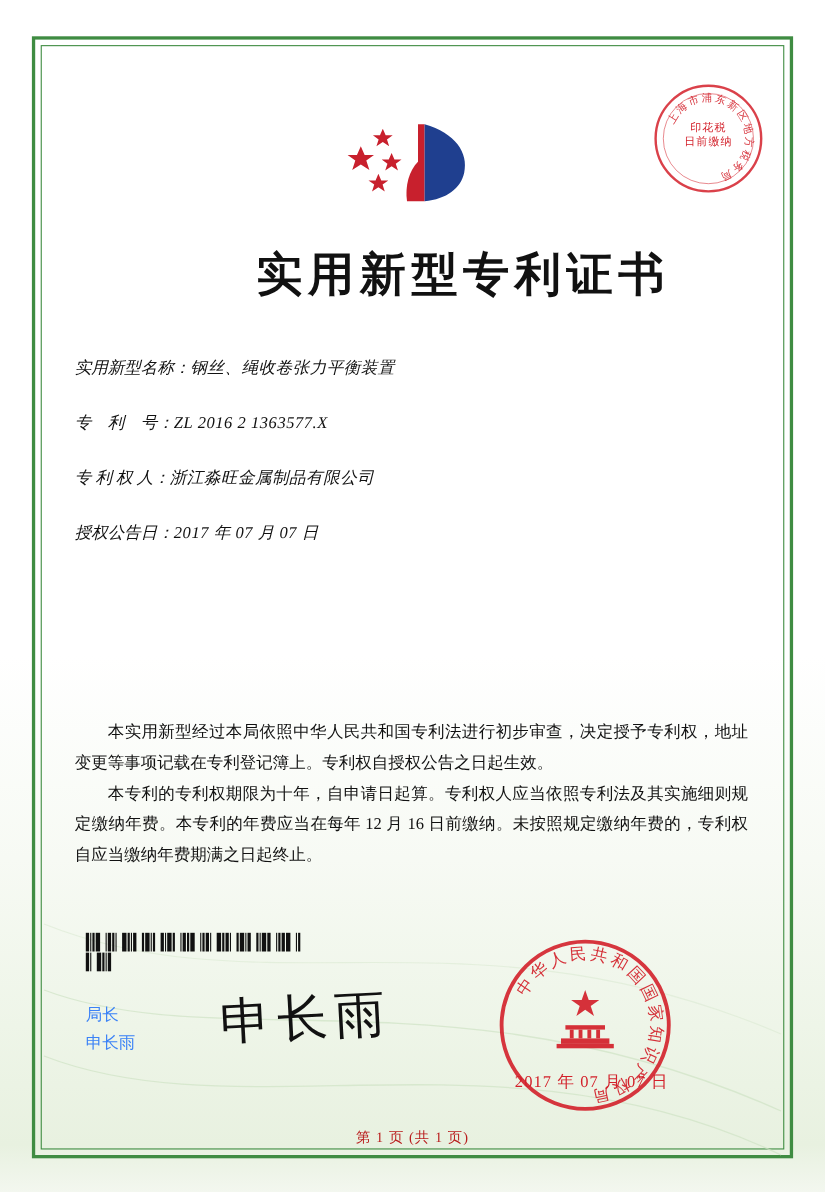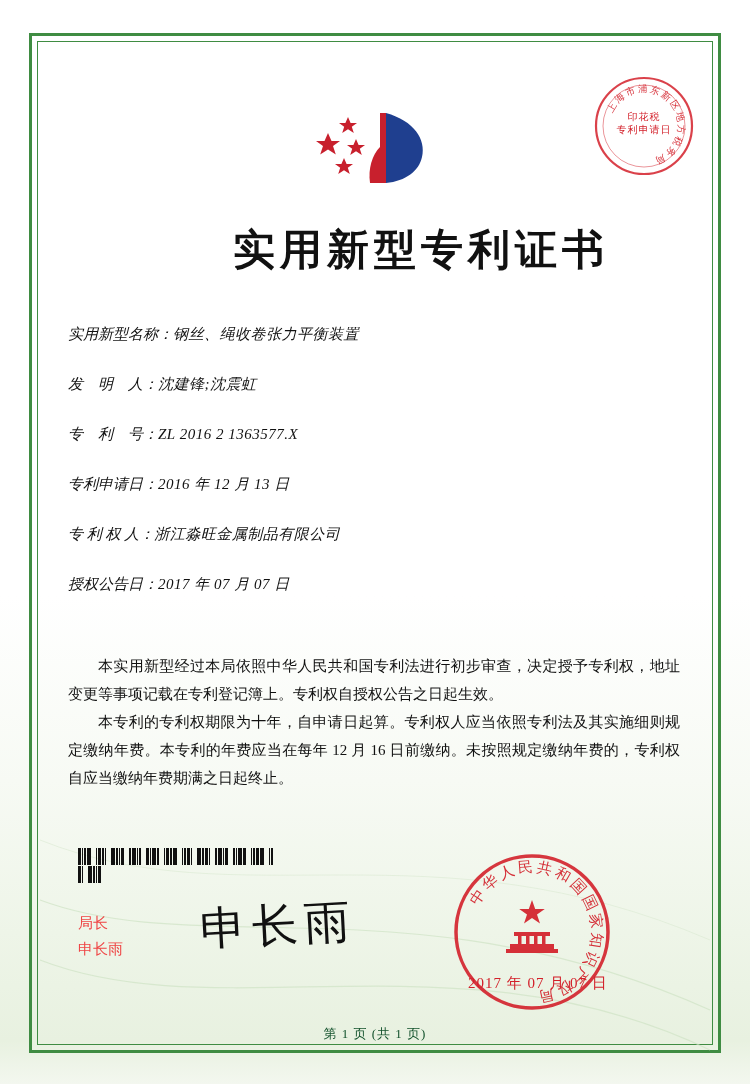--- a/index.html
+++ b/index.html
@@ -136,21 +136,21 @@
     height: 17px;
     background: #111;
     margin-right: 1px;
     vertical-align: top;
   }
   .sign-label {
     position: absolute;
     left: 78px;
     top: 910px;
     font-size: 15px;
-    color: #ef4444;
+    color: #3b82f6;
     line-height: 26px;
   }
   .signature {
     position: absolute;
     left: 200px;
     top: 895px;
     font-size: 46px;
     color: #111;
     font-family: "DejaVu Serif", serif;
     letter-spacing: 6px;
@@ -172,21 +172,21 @@
     color: #d3202a;
     letter-spacing: 1px;
   }
   .footer {
     position: absolute;
     left: 0;
     top: 1025px;
     width: 750px;
     text-align: center;
     font-size: 13px;
-    color: #14532d;
+    color: #b91c1c;
     letter-spacing: 1px;
   }
   .curve-deco {
     position: absolute;
     left: 0;
     top: 780px;
     width: 750px;
     height: 300px;
     pointer-events: none;
   }
@@ -221,38 +221,32 @@
       <circle cx="52" cy="52" r="41" fill="none" stroke="#d3202a" stroke-width="0.8" opacity="0.6"></circle>
       <defs>
         <path id="ringpath" d="M 52,52 m -34,0 a 34,34 0 1,1 68,0 a 34,34 0 1,1 -68,0"></path>
       </defs>
       <text font-size="9.5" fill="#d3202a" opacity="0.9" font-family="'DejaVu Sans',sans-serif" letter-spacing="2">
         <textPath href="#ringpath" startOffset="6%">上海市浦东新区地方税务局</textPath>
       </text>
     </svg>
     <div class="top-seal-inner">
       <div>印花税</div>
-      <div>专利申请日</div>
+      <div>日前缴纳</div>
     </div>
   </div>
 
   <div class="title">实用新型专利证书</div>
 
   <div class="fields">
     <div class="field-row">
       <span class="field-label">实用新型名称：</span><span class="field-value">钢丝、绳收卷张力平衡装置</span>
     </div>
     <div class="field-row">
-      <span class="field-label">发　明　人：</span><span class="field-value">沈建锋;沈震虹</span>
-    </div>
-    <div class="field-row">
       <span class="field-label">专　利　号：</span><span class="field-value">ZL 2016 2 1363577.X</span>
-    </div>
-    <div class="field-row">
-      <span class="field-label">专利申请日：</span><span class="field-value">2016 年 12 月 13 日</span>
     </div>
     <div class="field-row">
       <span class="field-label">专 利 权 人：</span><span class="field-value">浙江淼旺金属制品有限公司</span>
     </div>
     <div class="field-row">
       <span class="field-label">授权公告日：</span><span class="field-value">2017 年 07 月 07 日</span>
     </div>
   </div>
 
   <div class="body-text">

